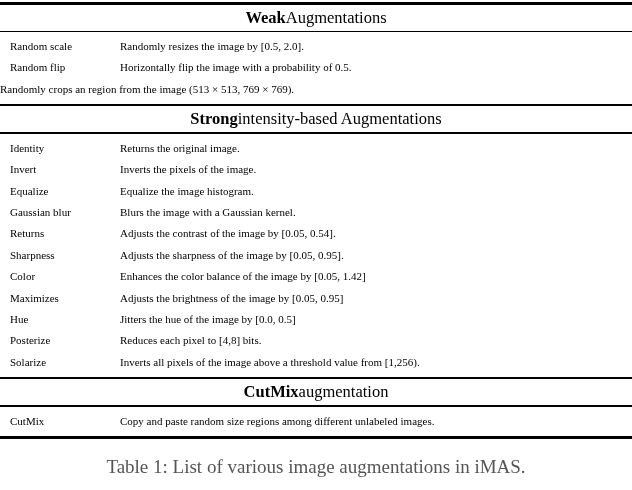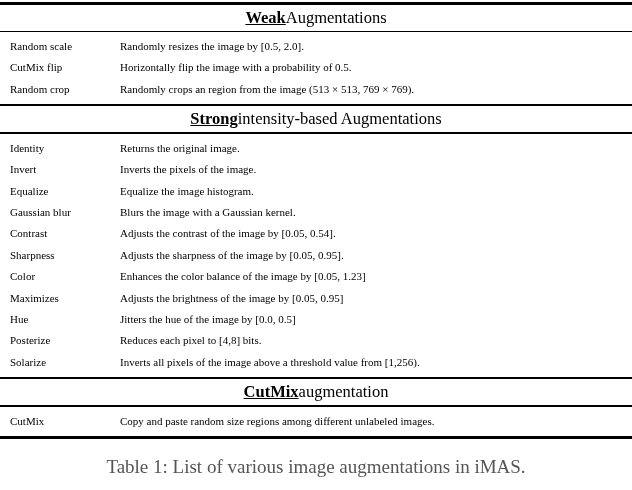--- a/index.html
+++ b/index.html
@@ -12,21 +12,21 @@
   .paper-table { margin-top: 2px; width: 632px; }
   .rule { width: 100%; background: #000000; }
   .r-thick { height: 2.5px; }
   .r-mid   { height: 2px; }
   .r-thin  { height: 1.5px; }
   .sec-header {
     height: 26px;
     display: flex; align-items: center; justify-content: center;
     font-size: 16.5px;
   }
-  .sec-header .bold { font-weight: bold; text-decoration: underline; }
+  .sec-header .bold { font-weight: bold; }
   .rows { padding: 4px 0; }
   .row { display: flex; font-size: 11px; line-height: 21.4px; }
   .cell-name { flex: none; width: 120px; padding-left: 10px; white-space: nowrap; }
   .cell-desc { flex: 1; padding-right: 21px; white-space: nowrap; }
   .caption {
     margin-top: 17px;
     text-align: center;
     font-size: 19px;
     color: #555555;
     white-space: nowrap;
@@ -43,25 +43,24 @@
       <span class="bold">Weak</span>
       <span> Augmentations</span>
     </div>
   <div class="rule r-thin"></div>
   <div class="rows">
     <div class="row">
       <div class="cell-name">Random scale</div>
       <div class="cell-desc">Randomly resizes the image by [0.5, 2.0].</div>
     </div>
     <div class="row">
-      <div class="cell-name">CutMix flip</div>
+      <div class="cell-name">Random flip</div>
       <div class="cell-desc">Horizontally flip the image with a probability of 0.5.</div>
     </div>
     <div class="row">
-      <div class="cell-name">Random crop</div>
       <div class="cell-desc">Randomly crops an region from the image (513 × 513, 769 × 769).</div>
     </div>
   </div>
 
   <div class="rule r-mid"></div>
 
   <div class="sec-header">
       <span class="bold">Strong</span>
       <span> intensity-based Augmentations</span>
     </div>
@@ -77,30 +76,30 @@
     </div>
     <div class="row">
       <div class="cell-name">Equalize</div>
       <div class="cell-desc">Equalize the image histogram.</div>
     </div>
     <div class="row">
       <div class="cell-name">Gaussian blur</div>
       <div class="cell-desc">Blurs the image with a Gaussian kernel.</div>
     </div>
     <div class="row">
-      <div class="cell-name">Contrast</div>
+      <div class="cell-name">Returns</div>
       <div class="cell-desc">Adjusts the contrast of the image by [0.05, 0.54].</div>
     </div>
     <div class="row">
       <div class="cell-name">Sharpness</div>
       <div class="cell-desc">Adjusts the sharpness of the image by [0.05, 0.95].</div>
     </div>
     <div class="row">
       <div class="cell-name">Color</div>
-      <div class="cell-desc">Enhances the color balance of the image by [0.05, 1.23]</div>
+      <div class="cell-desc">Enhances the color balance of the image by [0.05, 1.42]</div>
     </div>
     <div class="row">
       <div class="cell-name">Maximizes</div>
       <div class="cell-desc">Adjusts the brightness of the image by [0.05, 0.95]</div>
     </div>
     <div class="row">
       <div class="cell-name">Hue</div>
       <div class="cell-desc">Jitters the hue of the image by [0.0, 0.5]</div>
     </div>
     <div class="row">

